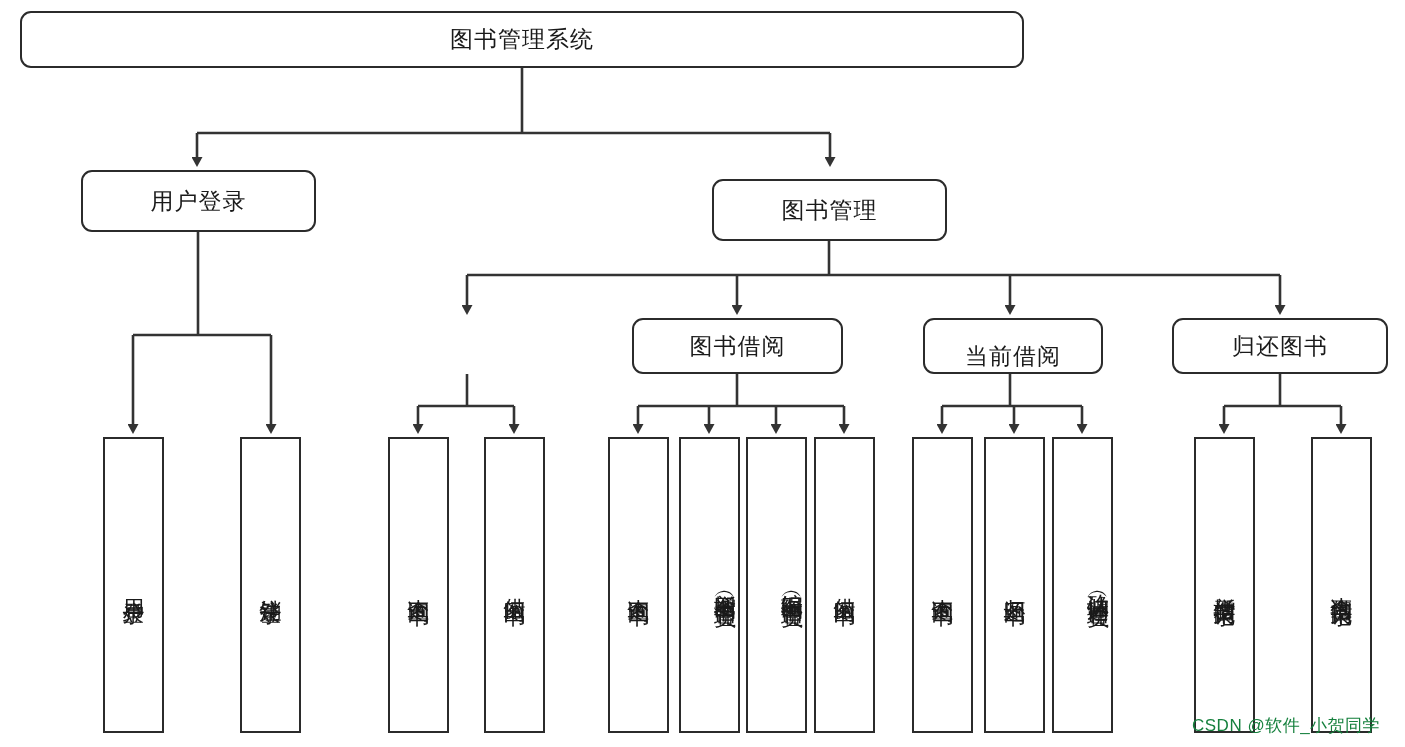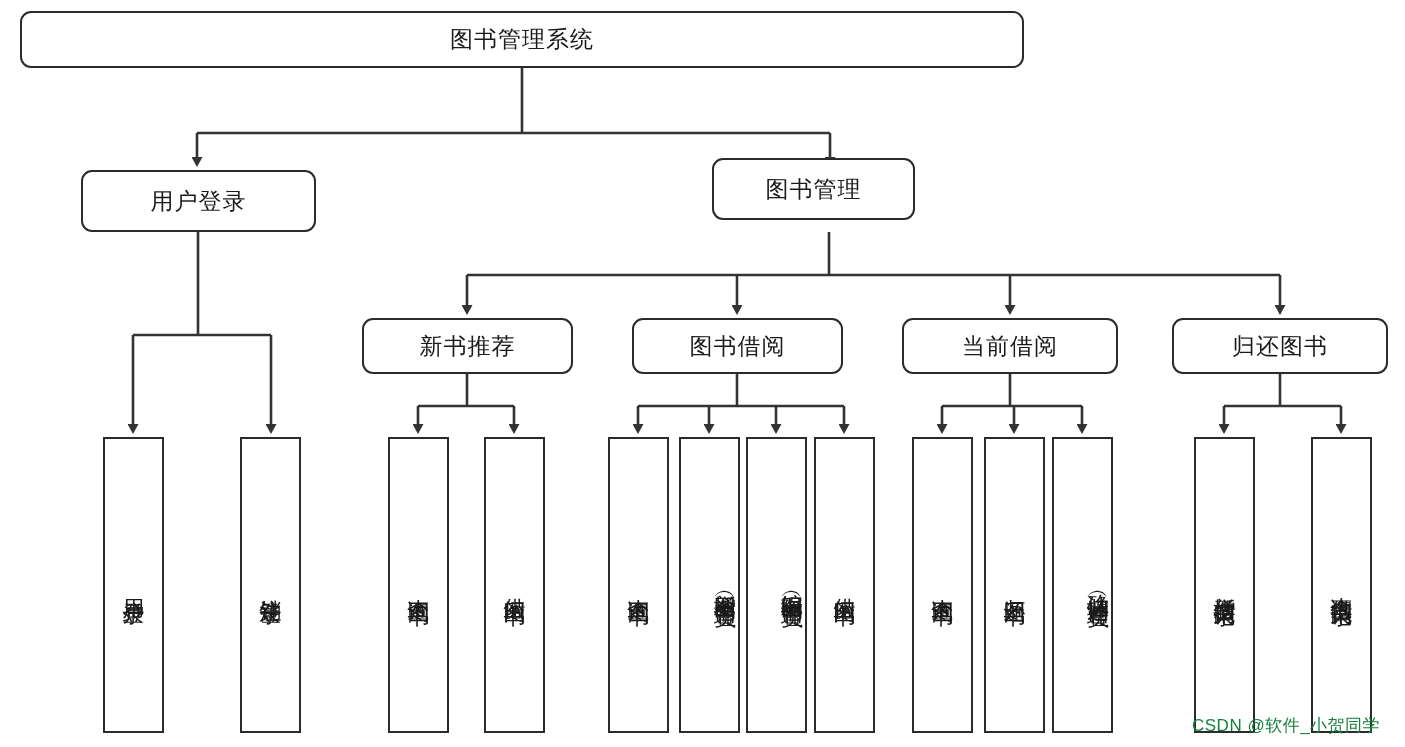--- a/index.html
+++ b/index.html
@@ -118,31 +118,28 @@
     </g>
   </svg>
 
   <div class="node horiz" style="left:20px; top:11px; width:1004px; height:57px;">
     <span>图书管理系统</span>
   </div>
 
   <div class="node horiz" style="left:81px; top:170px; width:235px; height:62px;">
     <span>用户登录</span>
   </div>
-  <div class="node horiz" style="left:712px; top:158px; width:203px; height:62px;">
+  <div class="node horiz" style="left:712px; top:179px; width:235px; height:62px;">
     <span>图书管理</span>
   </div>
 
-  <div class="node horiz" style="left:362px; top:318px; width:211px; height:56px;">
-    <span>新书推荐</span>
-  </div>
   <div class="node horiz" style="left:632px; top:318px; width:211px; height:56px;">
     <span>图书借阅</span>
   </div>
-  <div class="node horiz" style="left:902px; top:318px; width:216px; height:56px;">
+  <div class="node horiz" style="left:923px; top:318px; width:180px; height:56px;align-items:flex-end;">
     <span>当前借阅</span>
   </div>
   <div class="node horiz" style="left:1172px; top:318px; width:216px; height:56px;">
     <span>归还图书</span>
   </div>
 
   <div class="node vert" style="left:103px; top:437px; width:61px; height:296px;">
     <span class="vlabel">用户登录</span>
   </div>
   <div class="node vert" style="left:240px; top:437px; width:61px; height:296px;">

